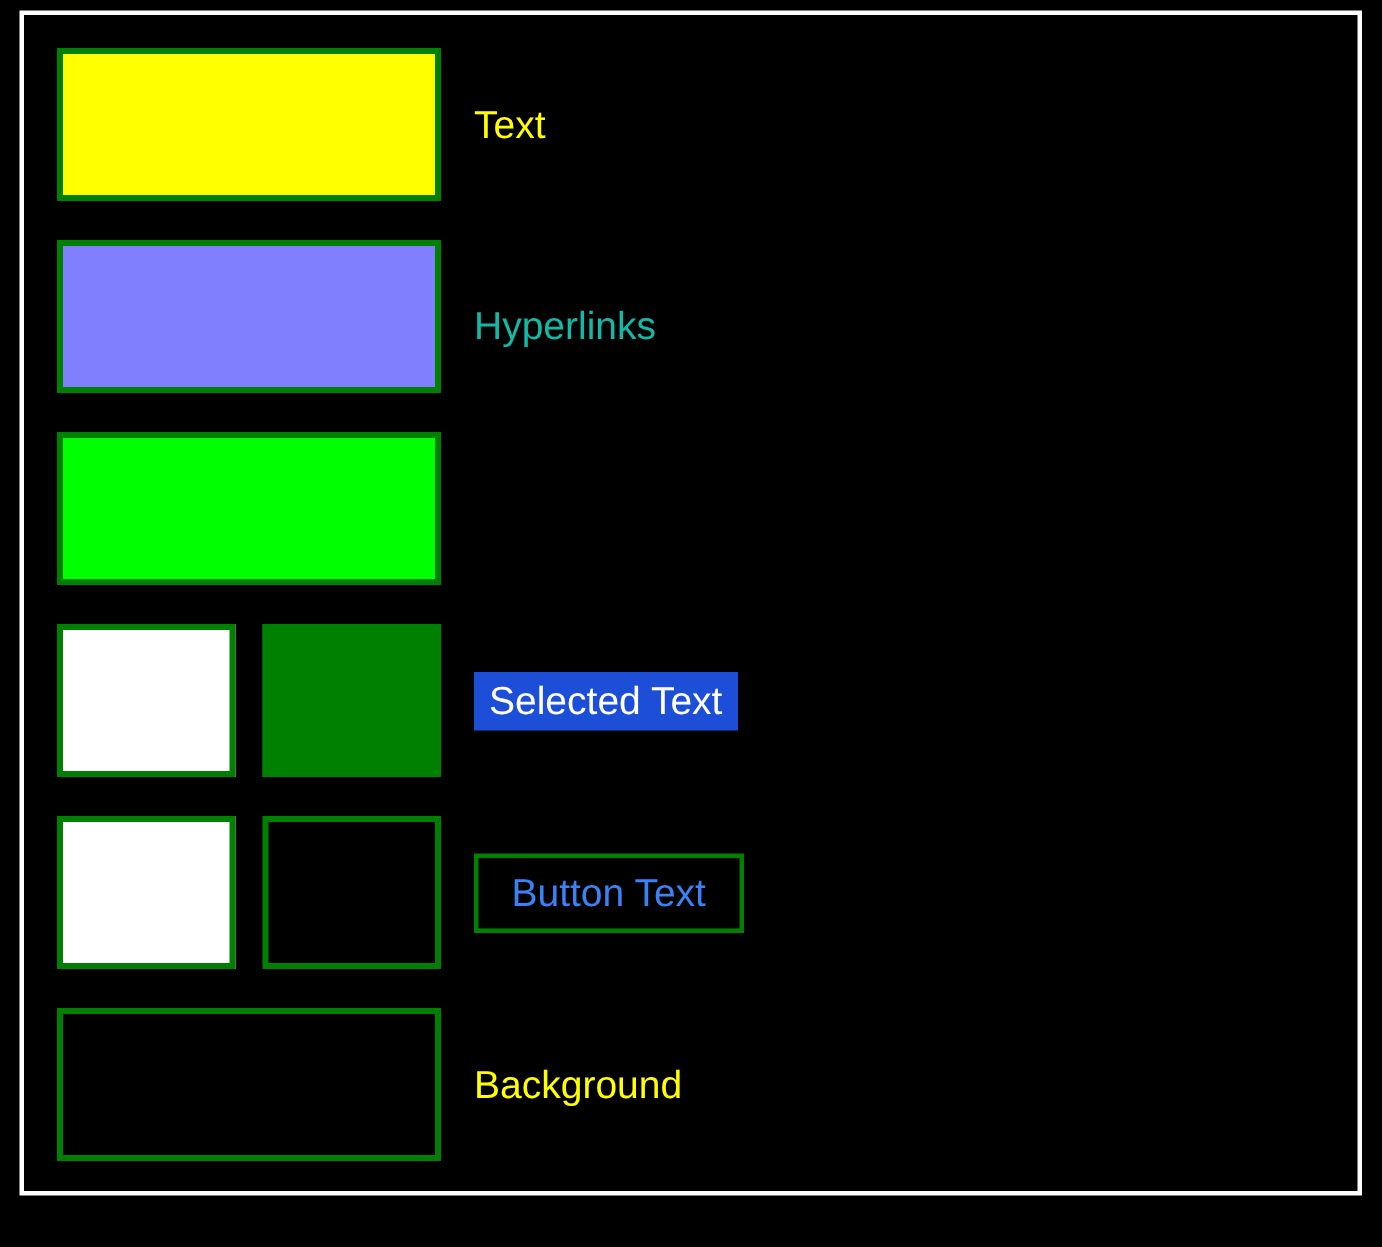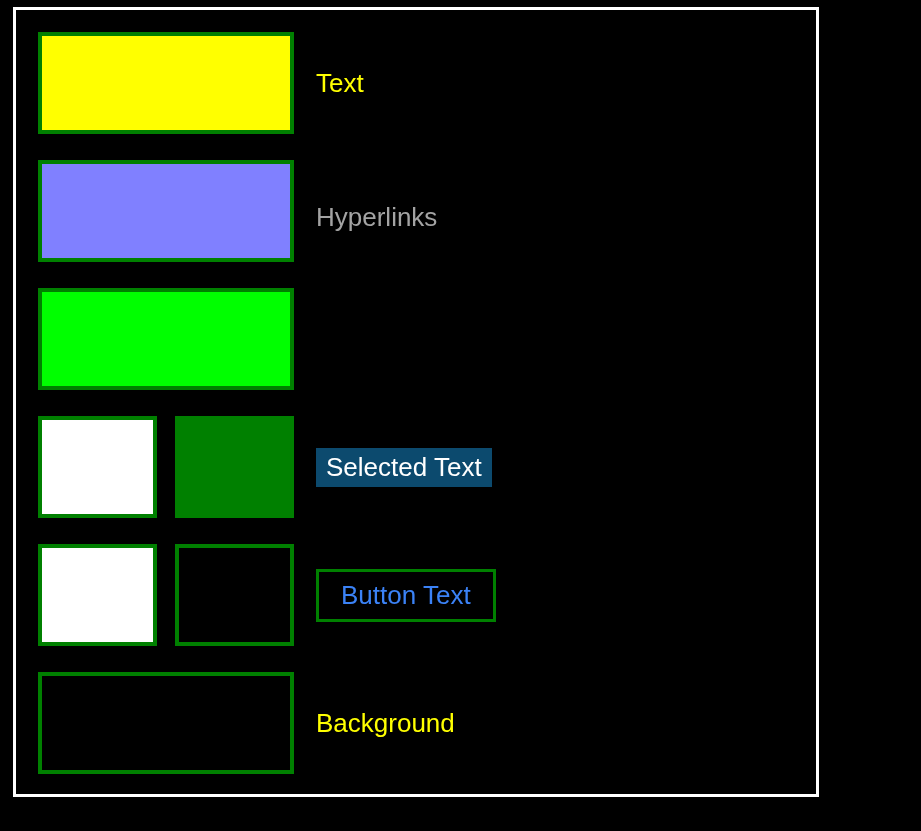--- a/index.html
+++ b/index.html
@@ -10,21 +10,21 @@
     background: #000000;
     font-family: "Segoe UI", Arial, sans-serif;
     font-size: 26px;
     font-weight: 400;
     overflow: hidden;
   }
   .panel {
     position: absolute;
     left: 13px;
     top: 7px;
-    width: 806px;
+    width: 895px;
     height: 790px;
     border: 3px solid #ffffff;
     background: #000000;
     padding: 22px;
   }
   .row {
     display: flex;
     align-items: center;
     margin-bottom: 26px;
   }
@@ -40,25 +40,25 @@
   }
   .swatch-small {
     width: 119px;
     height: 102px;
     border: 4px solid #008000;
   }
   .label {
     margin-left: 22px;
   }
   .label-text       { color: #ffff00; }
-  .label-hyperlinks { color: #a3a3a3; margin-top: 12px; }
+  .label-hyperlinks { color: #14b8a6; margin-top: 12px; }
   .label-disabled   { color: #00ff00; }
   .label-selected   {
     color: #ffffff;
-    background: #0c4a6e;
+    background: #1d4ed8;
     padding: 4px 10px;
   }
   .label-button {
     color: #3b82f6;
     border: 3px solid #008000;
     padding: 8px 22px;
   }
   .label-background { color: #ffff00; }
 
   .fill-yellow { background: #ffff00; }

